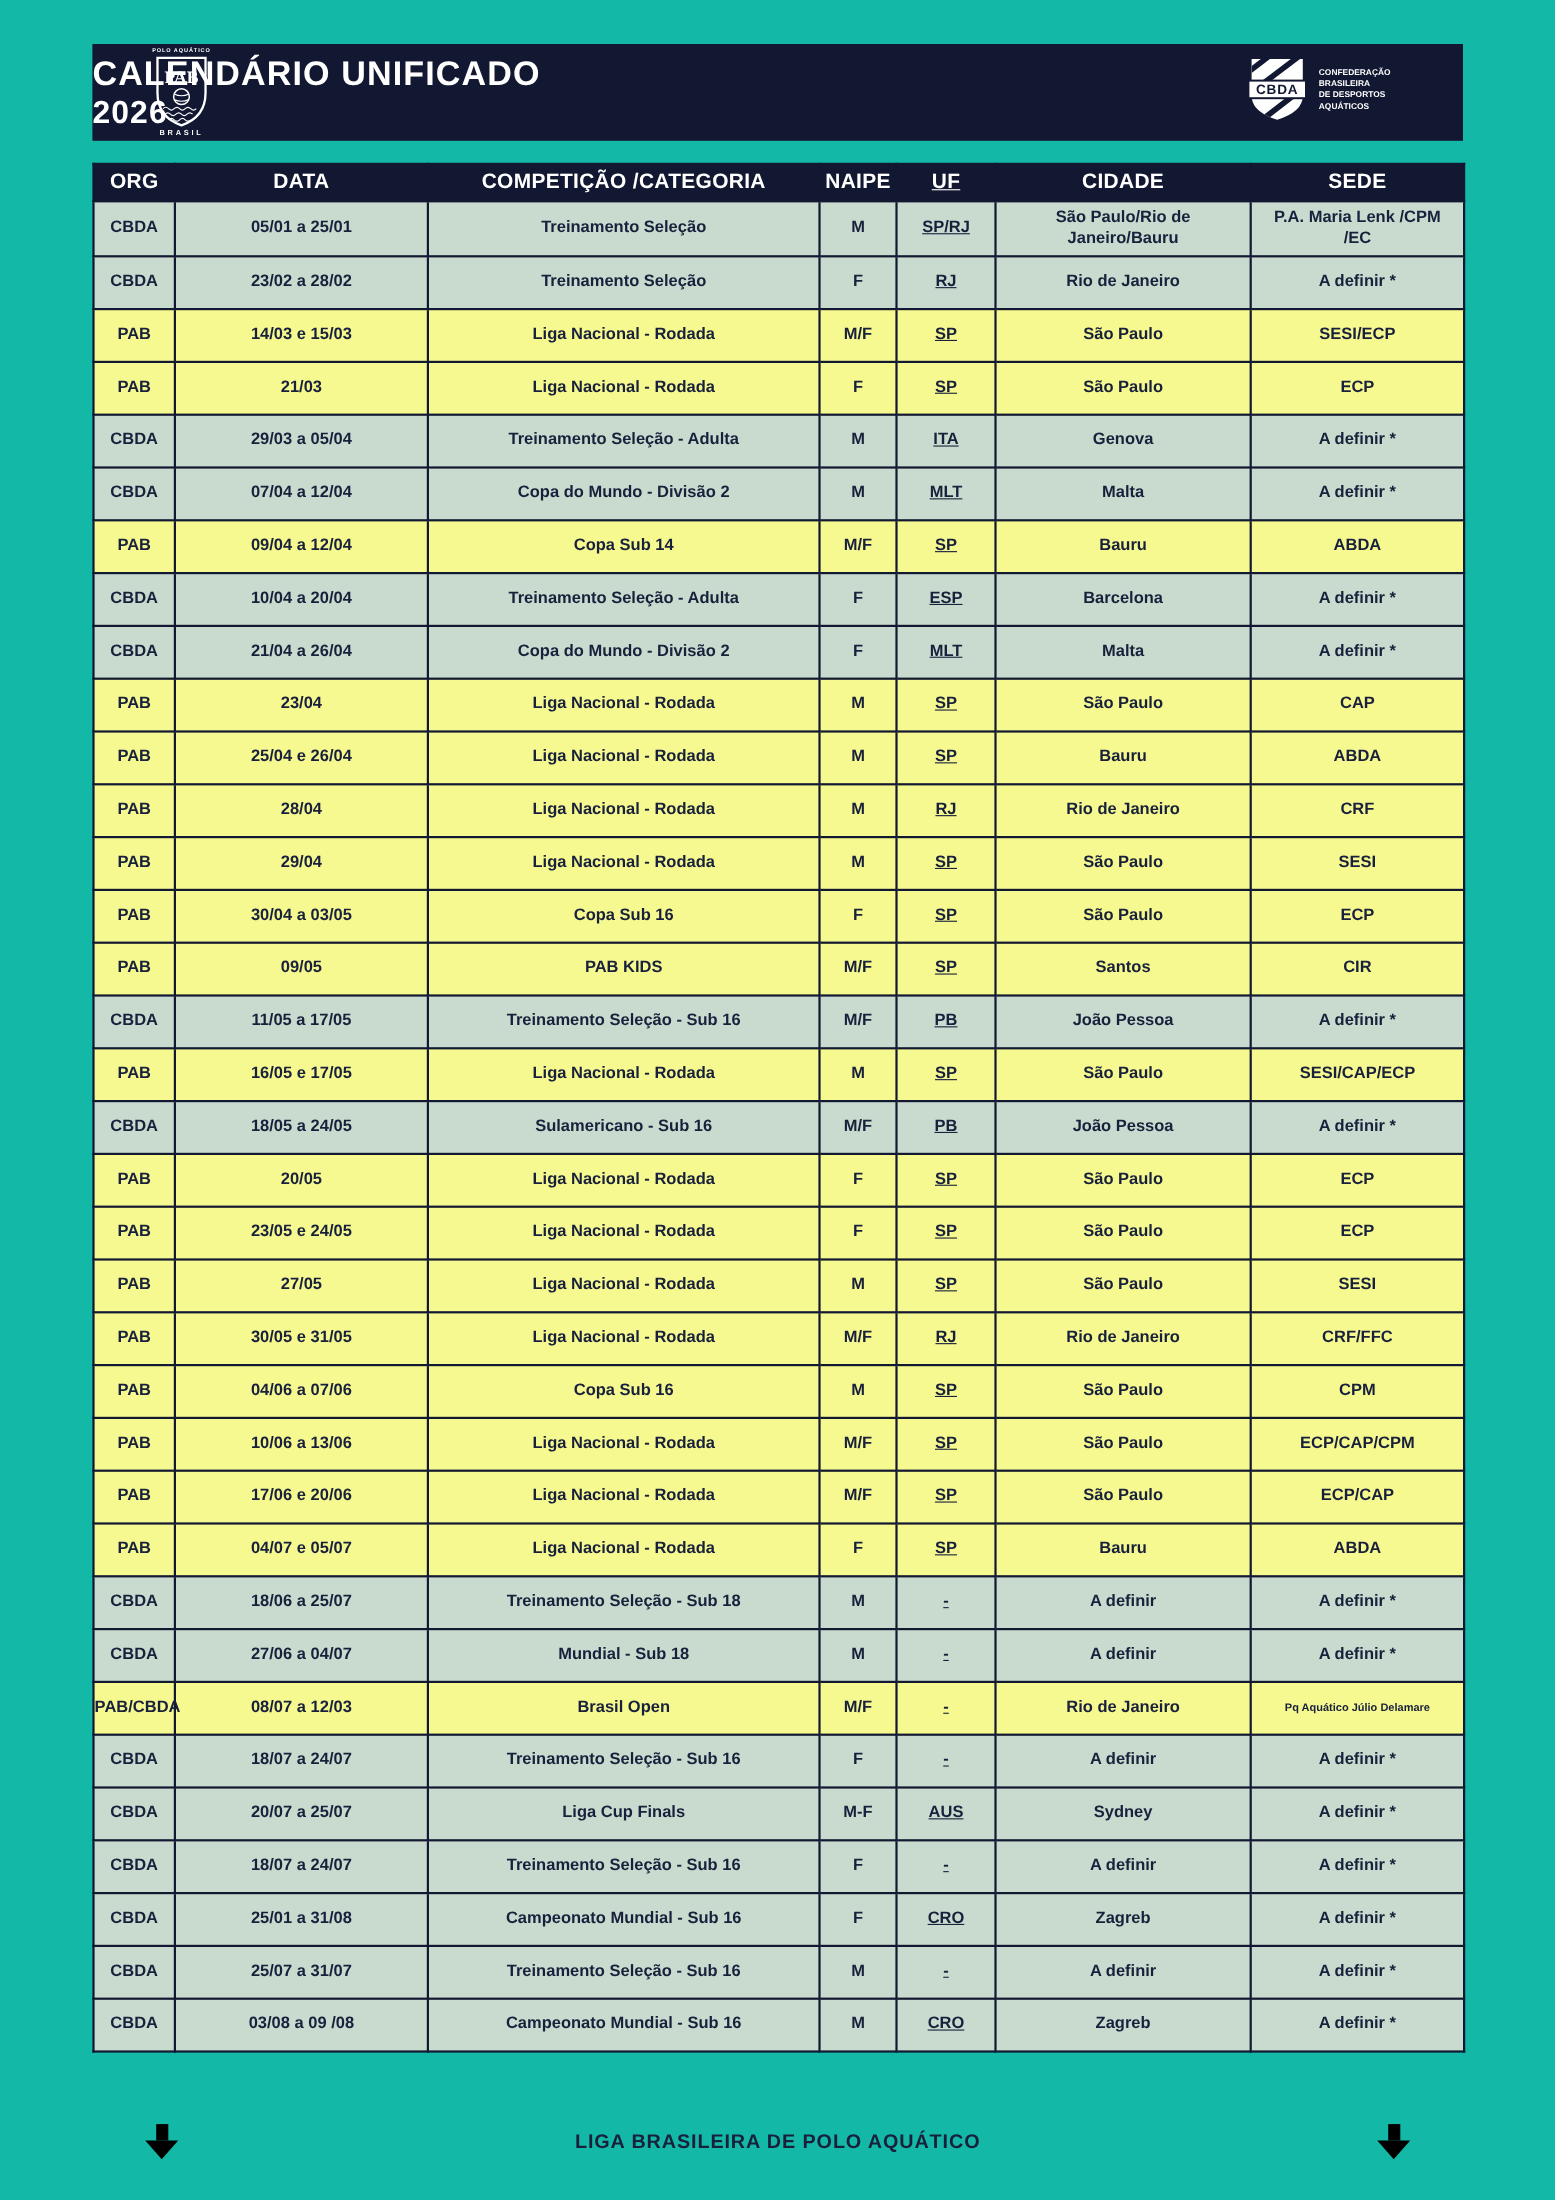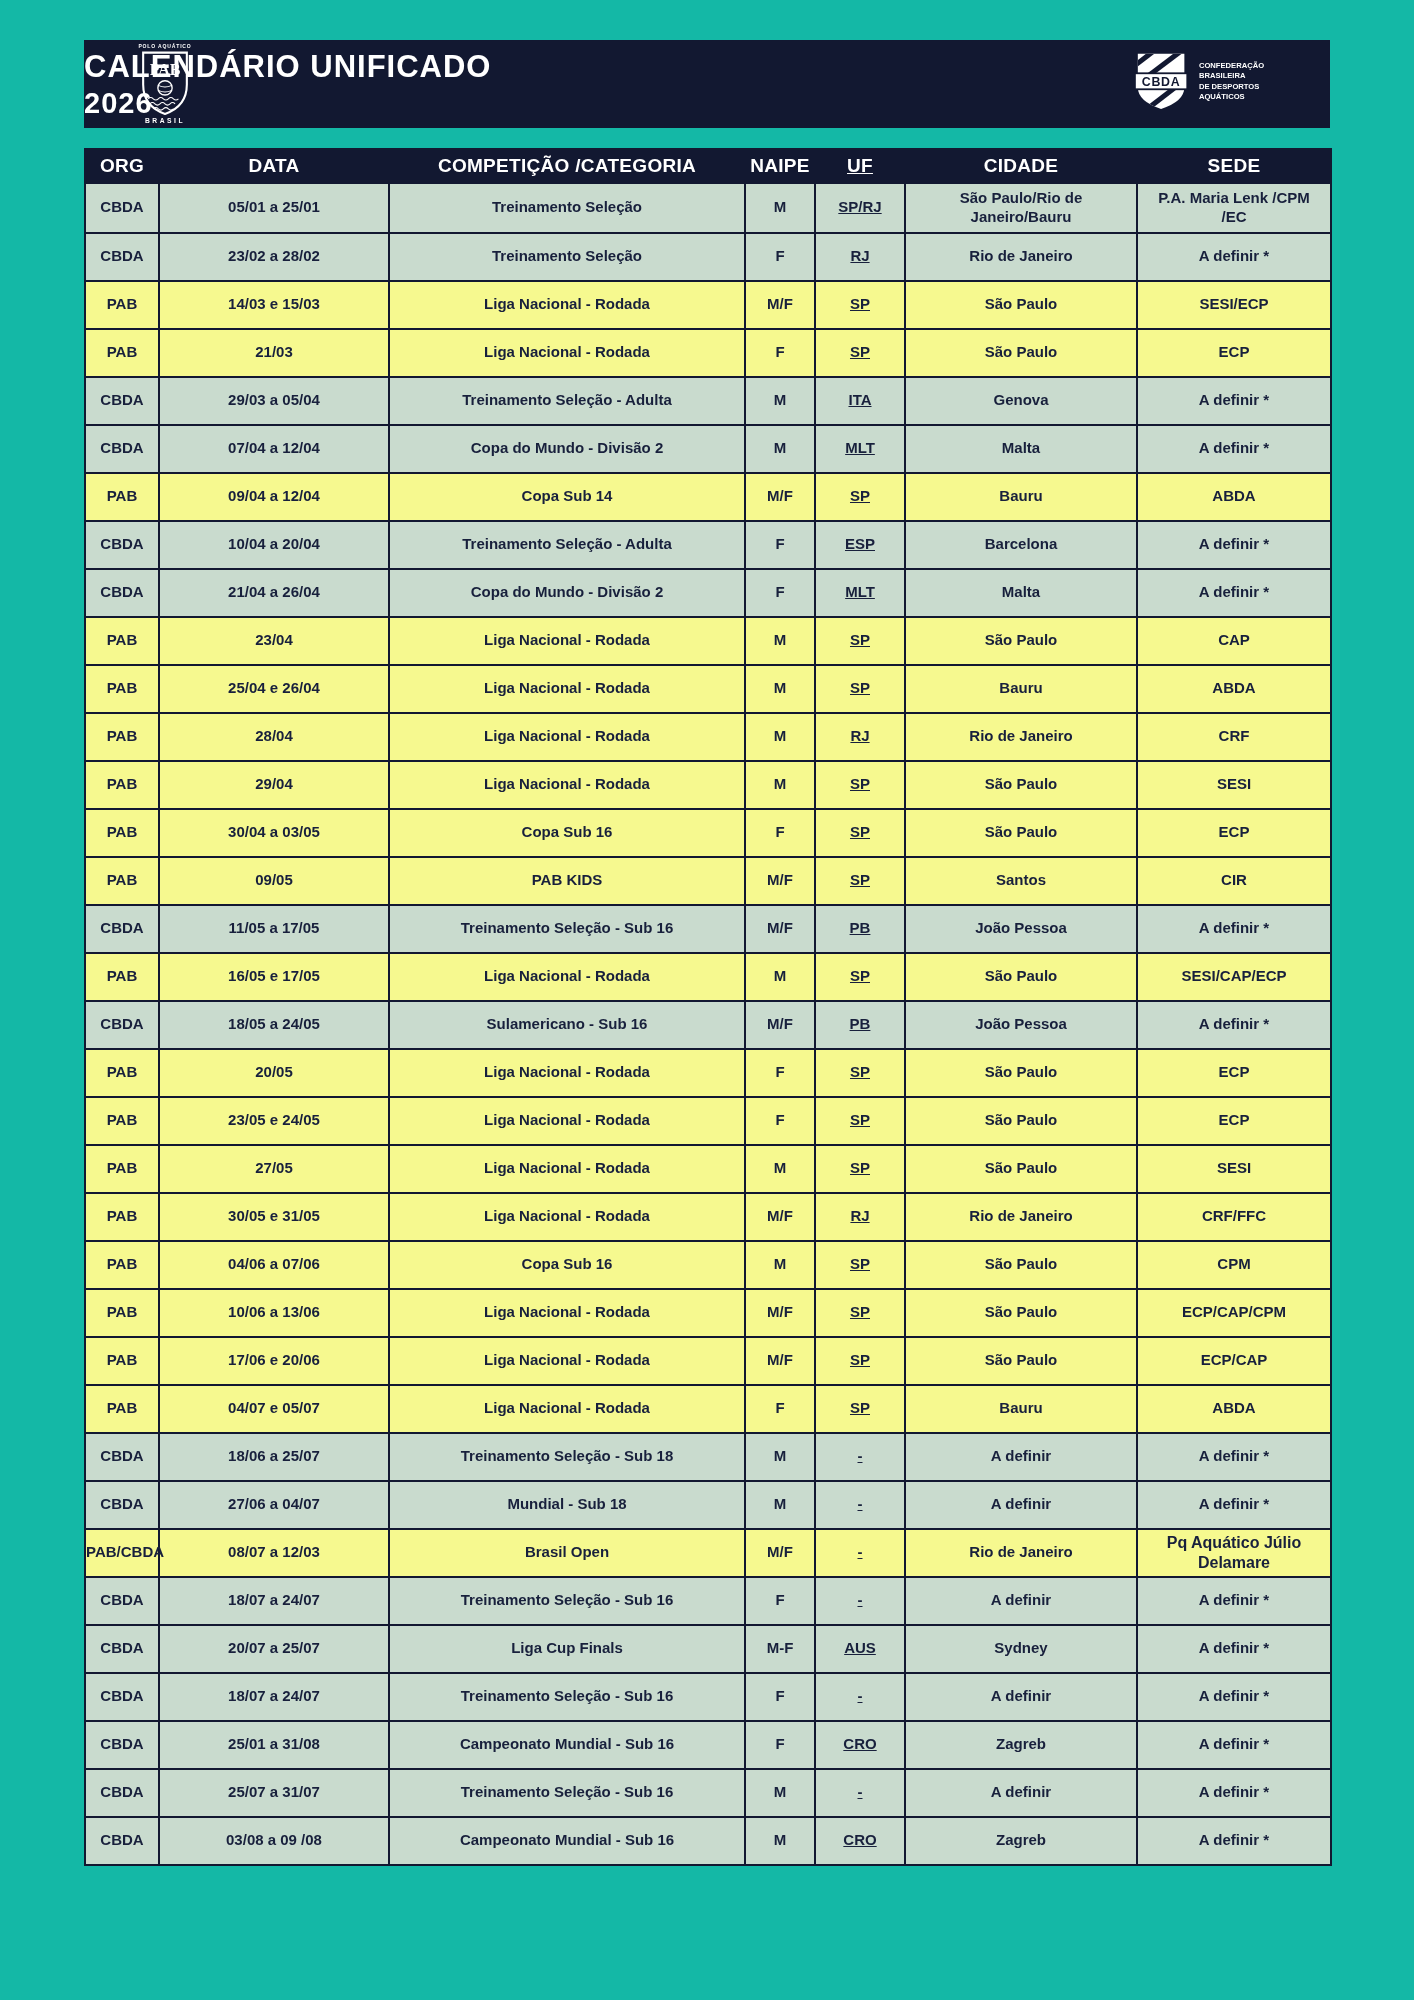--- a/index.html
+++ b/index.html
@@ -49,21 +49,21 @@
   .cal-table td { font-size:15px; height:48px; line-height:1.25; }
   tr.green td  { background:#c9dbce; }
   tr.yellow td { background:#f6f98f; }
   .c-org   { width:74px;  font-size:14px; }
   .c-date  { width:230px; }
   .c-comp  { width:356px; }
   .c-naipe { width:70px;  }
   .c-uf    { width:90px;text-decoration:underline;  }
   .c-cidade{ width:232px; padding:0 22px; }
   .c-sede  { width:194px; padding:5px 16px; }
-  td.small { font-size:16px; line-height:1.2; padding:0 6px; }
+  td.small { font-size:10px; line-height:1.2; padding:0 6px; }
 
   
   .footer {
     position:absolute; left:84px; right:84px; top:1912px; height:70px;
     display:flex; align-items:center; justify-content:space-between;
     padding:0 48px;
   }
   .footer-text {
     position:absolute; left:0; right:0; text-align:center;
     color:#18203c; font-size:18px; font-weight:600; letter-spacing:.8px;
@@ -448,14 +448,25 @@
       <td class="c-date">03/08 a 09 /08</td>
       <td class="c-comp">Campeonato Mundial - Sub 16</td>
       <td class="c-naipe">M</td>
       <td class="c-uf">CRO</td>
       <td class="c-cidade">Zagreb</td>
       <td class="c-sede">A definir *</td>
     </tr>
       </tbody>
   </table>
 
+  <footer class="footer">
+    <div class="down-arrow">
+      <div class="stem"></div>
+        <div class="head"></div>
+    </div>
+    <div class="footer-text">LIGA BRASILEIRA DE POLO AQUÁTICO</div>
+    <div class="down-arrow">
+      <div class="stem"></div>
+        <div class="head"></div>
+    </div>
+  </footer>
 
 </div>
 
 </body></html>

